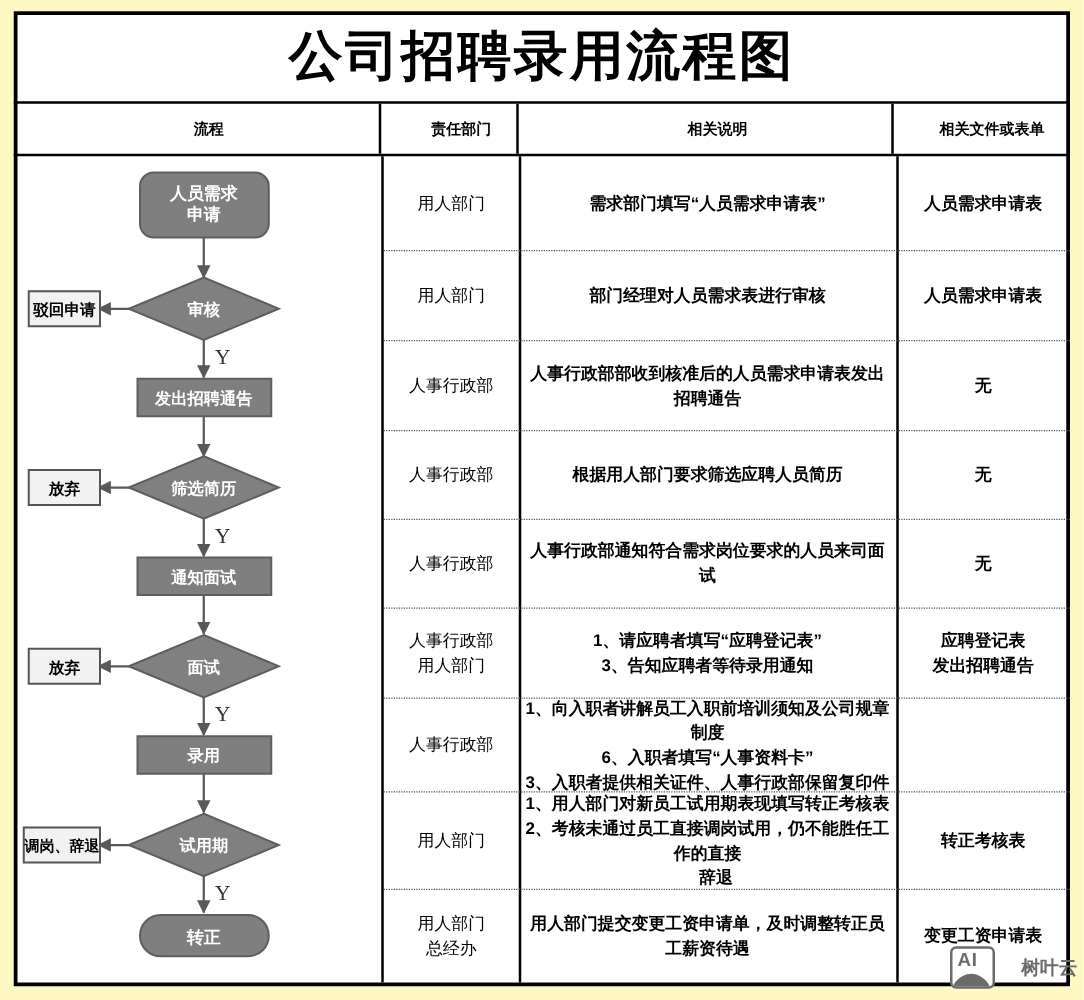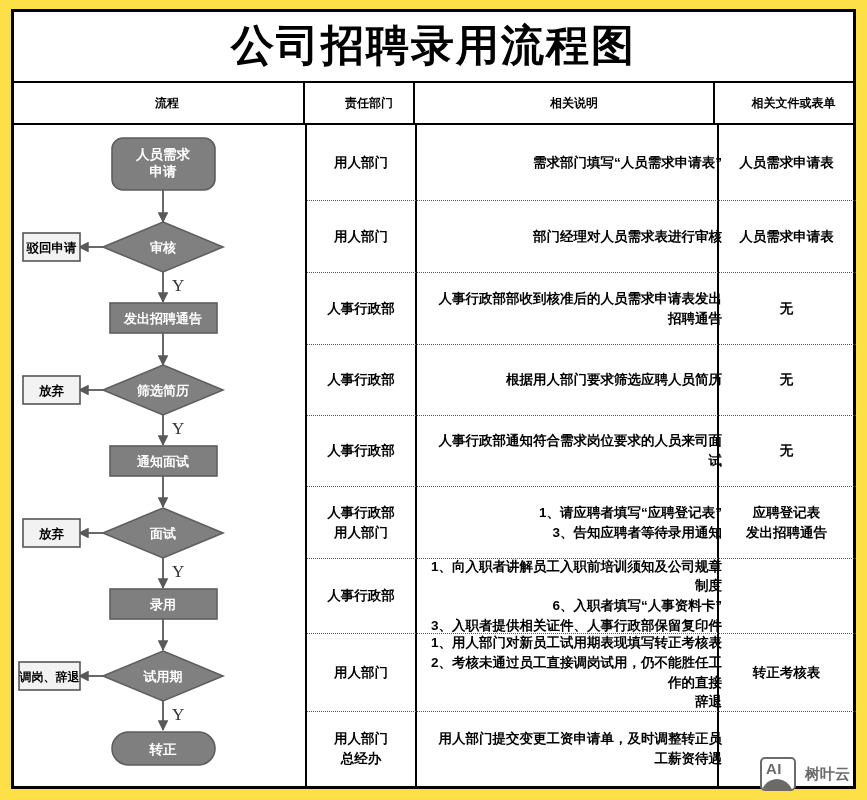--- a/index.html
+++ b/index.html
@@ -12,21 +12,21 @@
     height: 800px;
     font-family: "Liberation Sans", "DejaVu Sans", sans-serif;
     color: #111;
     overflow: hidden;
   }
 
   #page {
     position: relative;
     width: 867px;
     height: 800px;
-    background: #fde047;
+    background: #fef9c3;
     box-sizing: border-box;
   }
 
   
   .frame {
     position: absolute;
     left: 11px;
     top: 9px;
     width: 845px;
     height: 780px;
@@ -141,49 +141,49 @@
     justify-content: center;
     font-size: 13.5px;
     color: #000;
     line-height: 1.45;
   }
   .cell.dept {
     width: 108px;
     align-items: center;
     text-align: center;
     padding: 0 10px;
-    font-weight: bold;
+    font-weight: normal;
   }
   .cell.desc {
     width: 302px;
     align-items: flex-start;
     text-align: left;
     padding: 0 5px 0 5px;
     font-weight: bold;
   }
   .cell.doc {
     width: 139px;
     align-items: center;
     text-align: center;
     padding: 0 3px;
     font-weight: bold;
     justify-content: center;
   }
   .cell .ln { display: block; width: 100%; }
-  .cell.desc .ln { text-align: right; margin-left: 10px; }
+  .cell.desc .ln { text-align: center; }
   .cell.dept .ln, .cell.doc .ln { text-align: center; }
 
   
   .watermark {
     position: absolute;
     left: 760px;
     top: 757px;
     display: flex;
     align-items: center;
-    gap: 9px;
+    gap: 21px;
     z-index: 20;
   }
   .wm-badge {
     position: relative;
     width: 32px;
     height: 30px;
     background: #ffffff;
     border: 2px solid #6b6b6b;
     border-radius: 5px;
     overflow: hidden;
@@ -442,20 +442,23 @@
       </div>
 
       <div class="row last" style="top:587px; height:74px;">
         <div class="cell dept">
           <span class="ln">用人部门</span>
           <span class="ln">总经办</span>
         </div>
         <div class="cell desc">
           <span class="ln">用人部门提交变更工资申请单，及时调整转正员工薪资待遇</span>
         </div>
+        <div class="cell doc">
+          <span class="ln">变更工资申请表</span>
+        </div>
       </div>
 
     </div>
   </div>
 
   <div class="watermark">
     <div class="wm-badge">
       <div class="ai">AI</div>
       <div class="hill"></div>
     </div>

